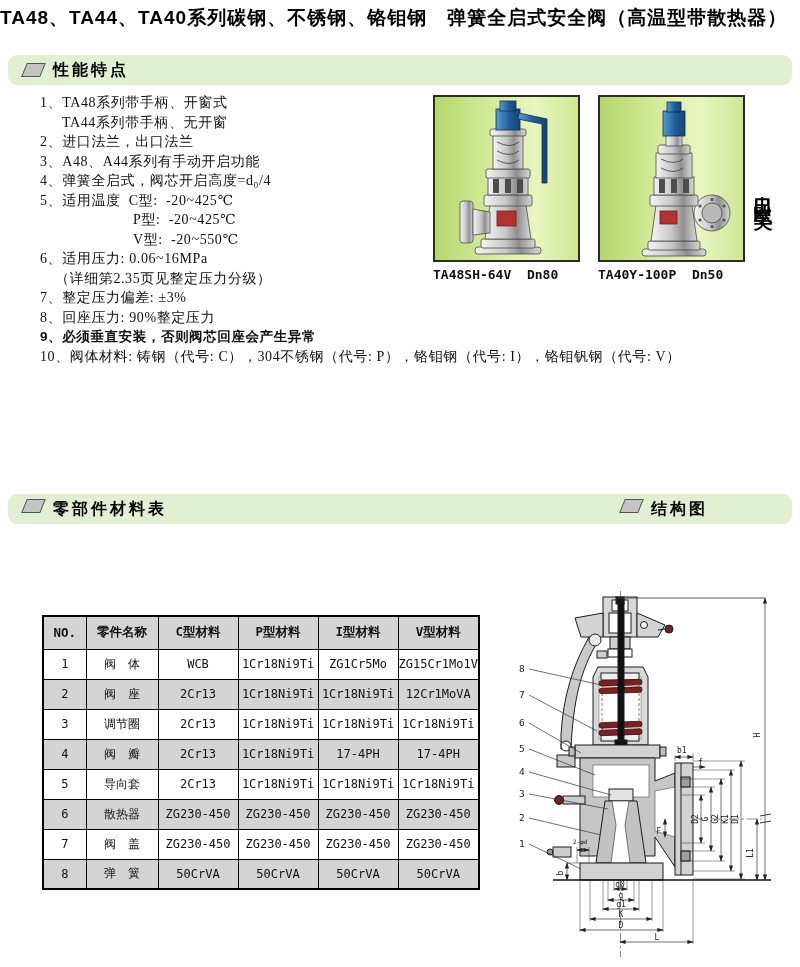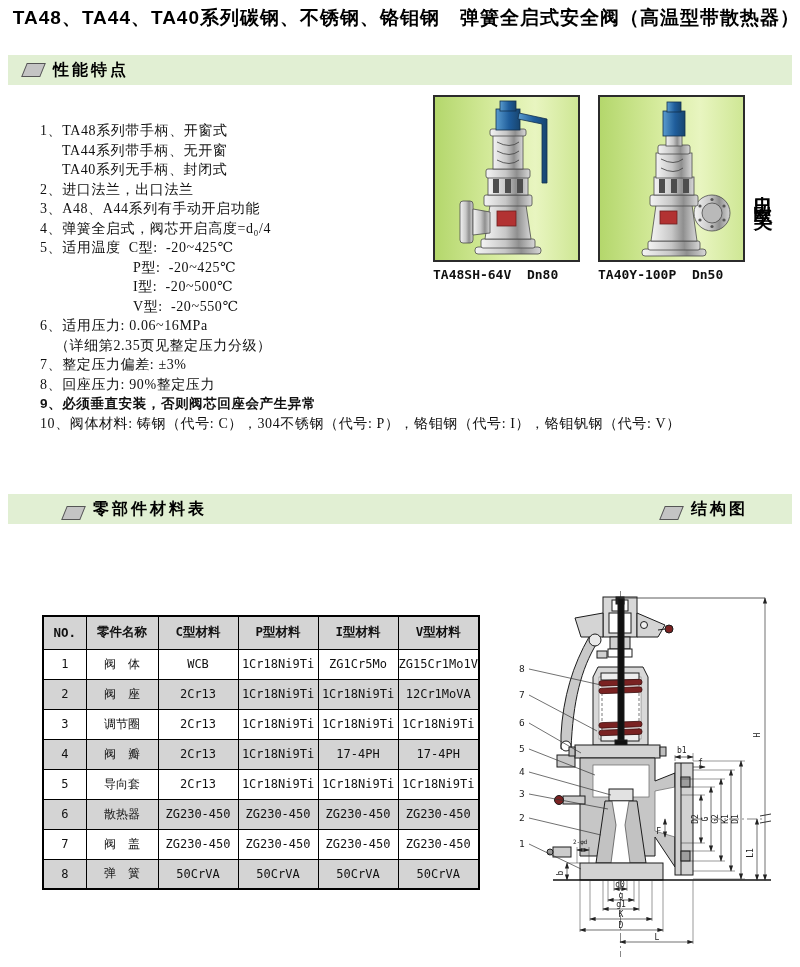--- a/index.html
+++ b/index.html
@@ -3,43 +3,43 @@
 <meta charset="utf-8">
 <style>
   * { margin:0; padding:0; box-sizing:border-box; }
   html,body { background:#fff; }
   .page {
     position:relative; width:800px; height:967px; background:#ffffff;
     font-family:"Liberation Serif","DejaVu Serif",serif; color:#111; overflow:hidden;
   }
   
   .doc-title {
-    position:absolute; top:5px; left:0; right:0; text-align:right;
+    position:absolute; top:5px; left:0; right:0; text-align:left;
     font-family:"Liberation Sans","DejaVu Sans",sans-serif;
     font-size:19px; font-weight:bold; letter-spacing:1px; color:#000;
   }
   
   .section-bar {
     position:absolute; left:8px; right:8px; height:30px;
-    background:#e1efd3; display:flex; align-items:center;
+    background:#e1efd3; display:flex; align-items:center;border-radius:9px;
   }
   .bar1 { top:55px; }
   .bar2 { top:494px; }
-  .bar-group { display:flex; align-items:flex-end;margin-left:40px; }
+  .bar-group { display:flex; align-items:flex-start; }
   .bar-group.right { position:absolute; left:598px; }
   .para-icon {
     width:19px; height:14px; background:#c4c4c4; border:1.5px solid #555;
     transform:skewX(-22deg); margin:0 10px 0 16px; flex:none;
   }
   .bar-title {
     font-family:"Liberation Sans","DejaVu Sans",sans-serif;
     font-size:16px; font-weight:bold; letter-spacing:3px; color:#000;
   }
   
-  .features { position:absolute; top:93px; left:40px; width:745px;margin-top:28px; }
+  .features { position:absolute; top:93px; left:40px; width:745px; }
   .fl { font-size:14px; line-height:19.5px; letter-spacing:0.6px; white-space:pre; }
   .ind1 { padding-left:22px; }
   .ind2 { padding-left:93px; }
   .ind3 { padding-left:15px; }
   .bold { font-weight:bold; font-family:"Liberation Sans","DejaVu Sans",sans-serif; font-size:13.5px; }
   
   .product { position:absolute; top:95px; width:123px; }
   .p1 { left:433px; } .p2 { left:598px; }
   .photo {
     width:147px; height:167px; border:2px solid #2b2b2b;
@@ -86,27 +86,25 @@
   <div class="doc-title">TA48、TA44、TA40系列碳钢、不锈钢、铬钼钢　弹簧全启式安全阀（高温型带散热器）</div>
 
   <div class="section-bar bar1">
     <span class="para-icon"></span>
     <span class="bar-title">性能特点</span>
   </div>
 
   <div class="features">
     <p class="fl">1、TA48系列带手柄、开窗式</p>
     <p class="fl ind1">TA44系列带手柄、无开窗</p>
-    <p class="fl ind1">TA40系列无手柄、封闭式</p>
     <p class="fl">2、进口法兰，出口法兰</p>
     <p class="fl">3、A48、A44系列有手动开启功能</p>
     <p class="fl">4、弹簧全启式，阀芯开启高度=d₀/4</p>
     <p class="fl">5、适用温度  C型:  -20~425℃</p>
     <p class="fl ind2">P型:  -20~425℃</p>
-    <p class="fl ind2">I型:  -20~500℃</p>
     <p class="fl ind2">V型:  -20~550℃</p>
     <p class="fl">6、适用压力: 0.06~16MPa</p>
     <p class="fl ind3">（详细第2.35页见整定压力分级）</p>
     <p class="fl">7、整定压力偏差: ±3%</p>
     <p class="fl">8、回座压力: 90%整定压力</p>
     <p class="fl bold">9、必须垂直安装，否则阀芯回座会产生异常</p>
     <p class="fl">10、阀体材料: 铸钢（代号: C），304不锈钢（代号: P），铬钼钢（代号: I），铬钼钒钢（代号: V）</p>
   </div>
 
   <div class="product p1">

